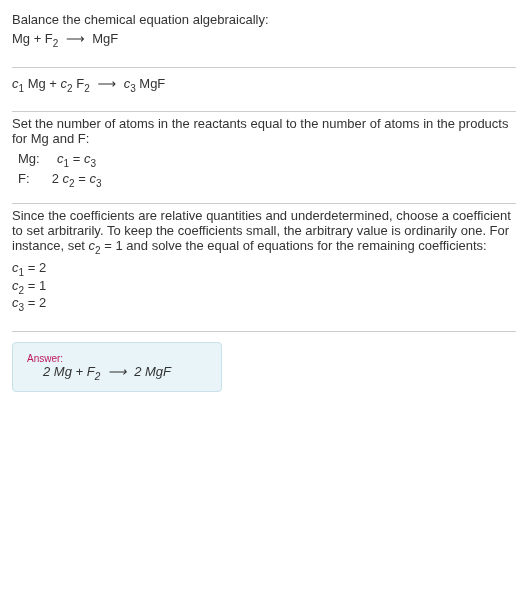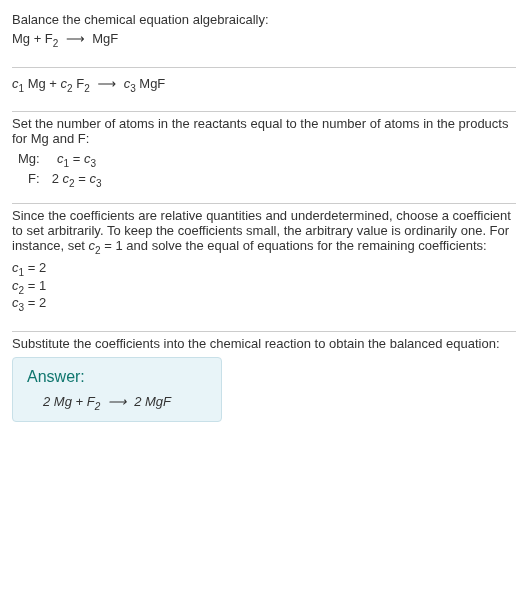--- a/index.html
+++ b/index.html
@@ -38,38 +38,38 @@
     .table-eq {
       display: table;
       margin-top: 4px;
     }
     .table-row {
       display: table-row;
     }
     .table-cell {
       display: table-cell;
       padding: 1px 6px;
-      text-align: right;
+      text-align: left;
     }
     .table-cell.left {
       text-align: center;
     }
     .answer-box {
       background: #e8f4f8;
       border: 1px solid #c8e0e8;
       border-radius: 4px;
       padding: 10px 14px;
       margin-top: 6px;
       display: inline-block;
       min-width: 180px;
     }
     .answer-label {
-      font-size: 16px;
-      color: #0f766e;
-      margin-bottom: 8px;
+      font-size: 10px;
+      color: #be185d;
+      margin-bottom: 0;
     }
     .answer-eq {
       padding-left: 16px;
       font-size: 13px;
       font-style: italic;
     }
     .coef-list {
       margin: 4px 0;
     }
   </style>
@@ -124,21 +124,20 @@
   <div class="coef-list">
     <div><span class="coef">c</span><sub>1</sub><span> = 2</span></div>
     <div><span class="coef">c</span><sub>2</sub><span> = 1</span></div>
     <div><span class="coef">c</span><sub>3</sub><span> = 2</span></div>
   </div>
 </div>
 
 <hr class="divider">
 
 <div class="section">
-  <div>Substitute the coefficients into the chemical reaction to obtain the balanced equation:</div>
   <div class="answer-box">
     <div class="answer-label">Answer:</div>
     <div class="answer-eq">
       <span>2 Mg + F</span><sub>2</sub>
       <span class="arrow">⟶</span>
       <span>2 MgF</span>
     </div>
   </div>
 </div>
 

